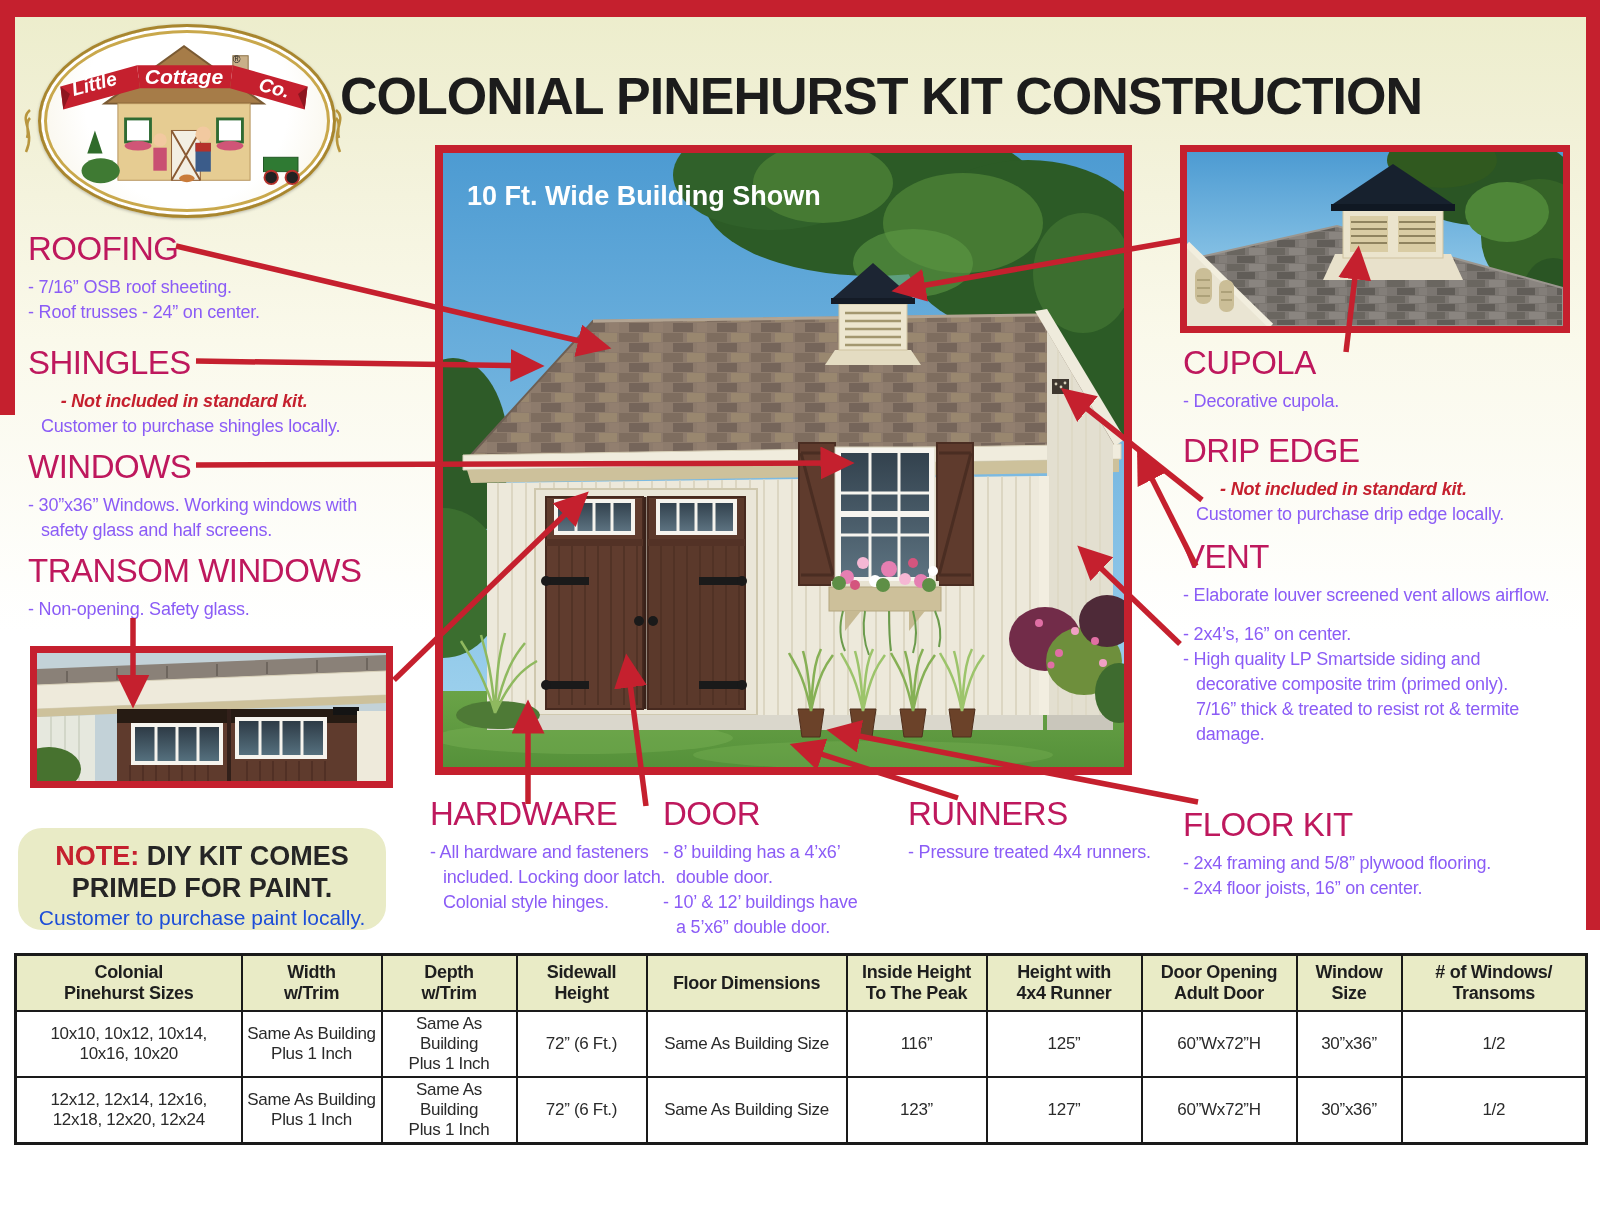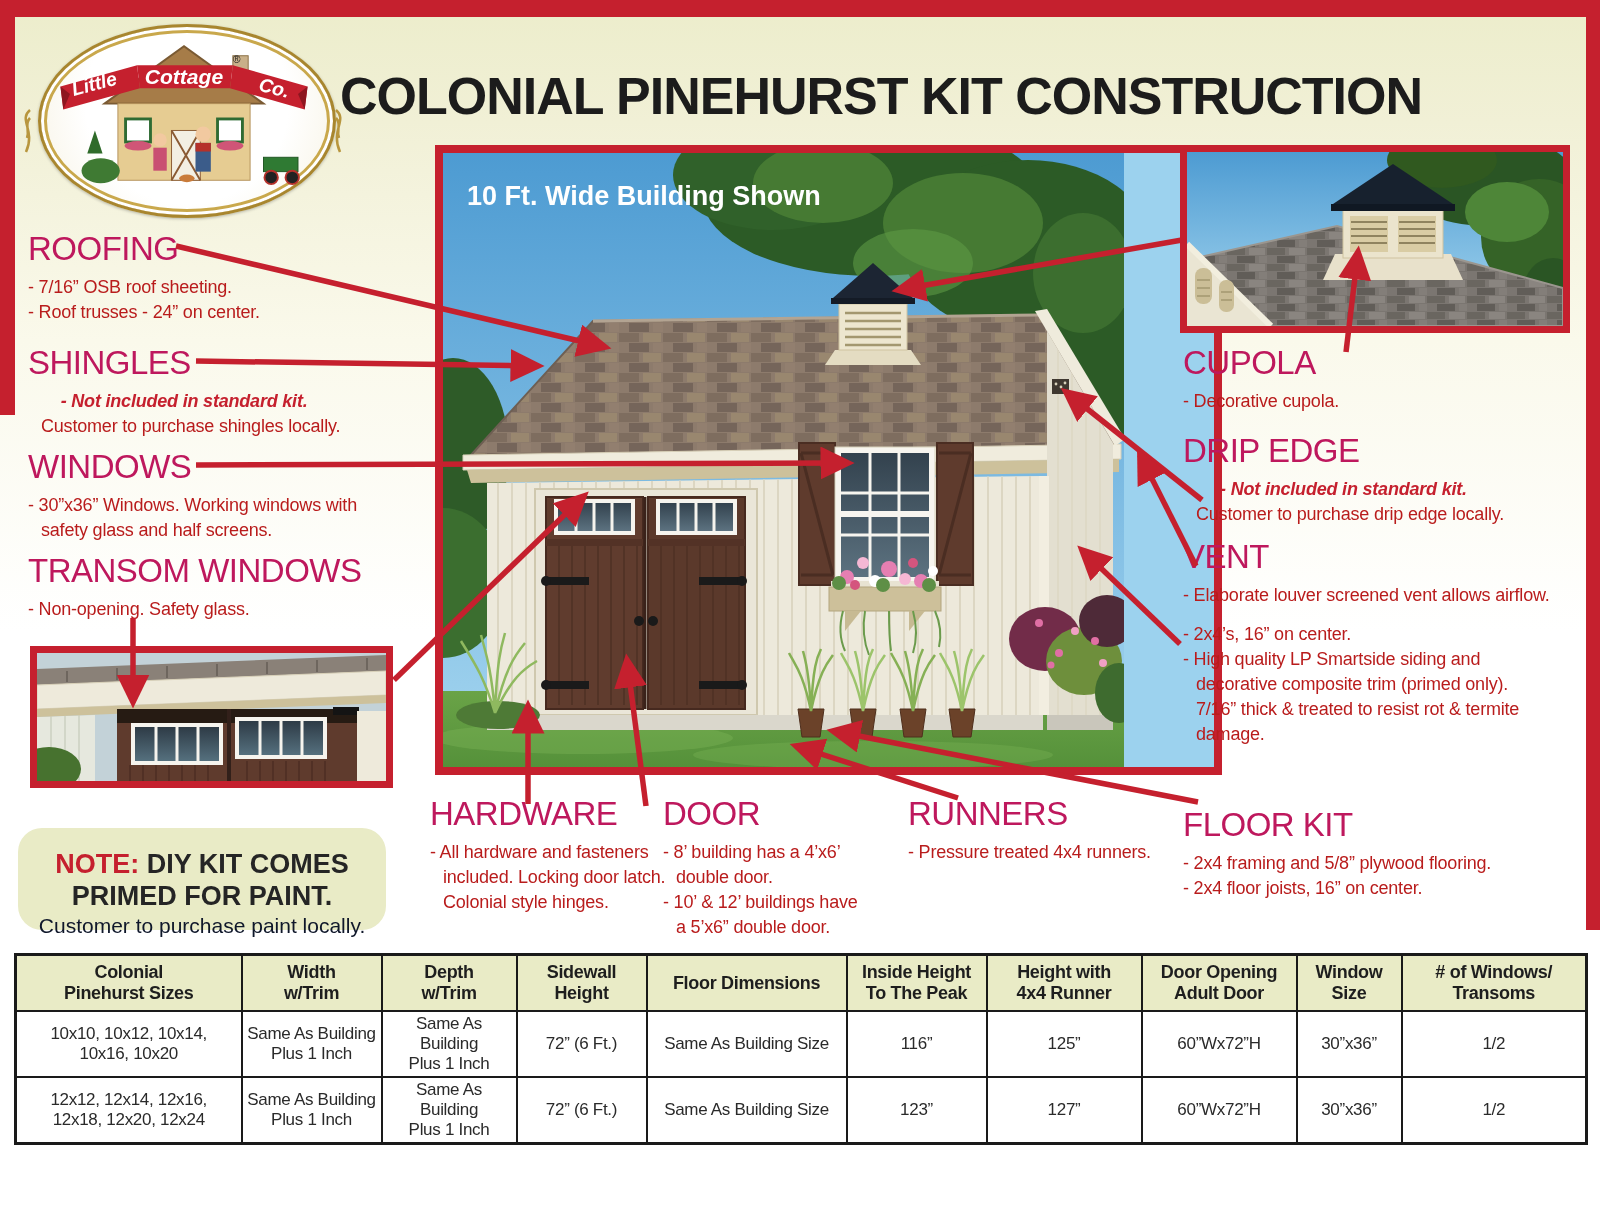--- a/index.html
+++ b/index.html
@@ -13,35 +13,35 @@
   #page-title{position:absolute;left:340px;top:66px;width:1250px;
        font-size:52px;font-weight:bold;letter-spacing:-1px;color:#1C1C1C;z-index:4;}
   
   #logo{position:absolute;left:38px;top:24px;width:292px;height:188px;border-radius:50%;
        background:radial-gradient(circle at 50% 40%,#FFFFFF 55%,#F6F1E0 100%);
        border:3px solid #A8862F;box-shadow:inset 0 0 0 3px #fff,inset 0 0 0 6px #C9A84C,0 1px 3px rgba(0,0,0,.25);z-index:4;}
   .flourish{position:absolute;z-index:4;}
   
   .sec{position:absolute;z-index:5;white-space:nowrap;}
   .h3{font-size:33px;font-weight:normal;color:#be185d;letter-spacing:-0.5px;margin:0 0 7px 0;}
-  .bd{font-size:18px;color:#b91c1c;line-height:25px;letter-spacing:-0.2px;}
+  .bd{font-size:18px;color:#8b5cf6;line-height:25px;letter-spacing:-0.2px;}
   .ind{padding-left:13px;}
   .red-i{color:#C5202E;font-style:italic;font-weight:bold;text-align:center;}
   
   .photo{position:absolute;z-index:2;background:#9CD2EE;}
-  #photo-main{left:435px;top:145px;width:787px;height:630px;border:8px solid #C5202E;box-sizing:border-box;}
+  #photo-main{left:435px;top:145px;width:697px;height:630px;border:8px solid #C5202E;box-sizing:border-box;}
   #photo-transom{left:30px;top:646px;width:363px;height:142px;border:7px solid #C5202E;box-sizing:border-box;}
   #photo-cupola{left:1180px;top:145px;width:390px;height:188px;border:7px solid #C5202E;box-sizing:border-box;}
   .photo svg{display:block;}
   
   #note-box{position:absolute;left:18px;top:828px;width:368px;height:102px;background:#E9EBC6;
-       border-radius:24px;z-index:5;text-align:center;padding-top:20px;box-sizing:border-box;}
+       border-radius:24px;z-index:5;text-align:center;padding-top:12px;box-sizing:border-box;}
   #note-box .nb1{font-size:27px;font-weight:bold;color:#252525;line-height:32px;width:340px;margin:0 auto;white-space:normal;}
   #note-box .nb1 .np{color:#C5202E;}
-  #note-box .nb2{font-size:21px;color:#0f172a;margin-top:2px;}
+  #note-box .nb2{font-size:21px;color:#1d4ed8;margin-top:2px;}
   
   #sizes-table{position:absolute;left:14px;top:953px;z-index:5;border-collapse:collapse;table-layout:fixed;width:1571px;}
   #sizes-table th,#sizes-table td{border:2px solid #1A1A1A;text-align:center;vertical-align:middle;
        white-space:pre-line;padding:2px 4px;}
   #sizes-table{border:3px solid #1A1A1A;}
   #sizes-table th{background:#E9EBC6;font-size:18px;font-weight:bold;color:#1E1E1E;height:50px;letter-spacing:-0.3px;}
   #sizes-table td{background:#FFFFFF;font-size:17px;color:#2A2A2A;height:52px;letter-spacing:-0.3px;}
   
   #arrows{position:absolute;left:0;top:0;width:1600px;height:1215px;z-index:6;pointer-events:none;}
 </style>

